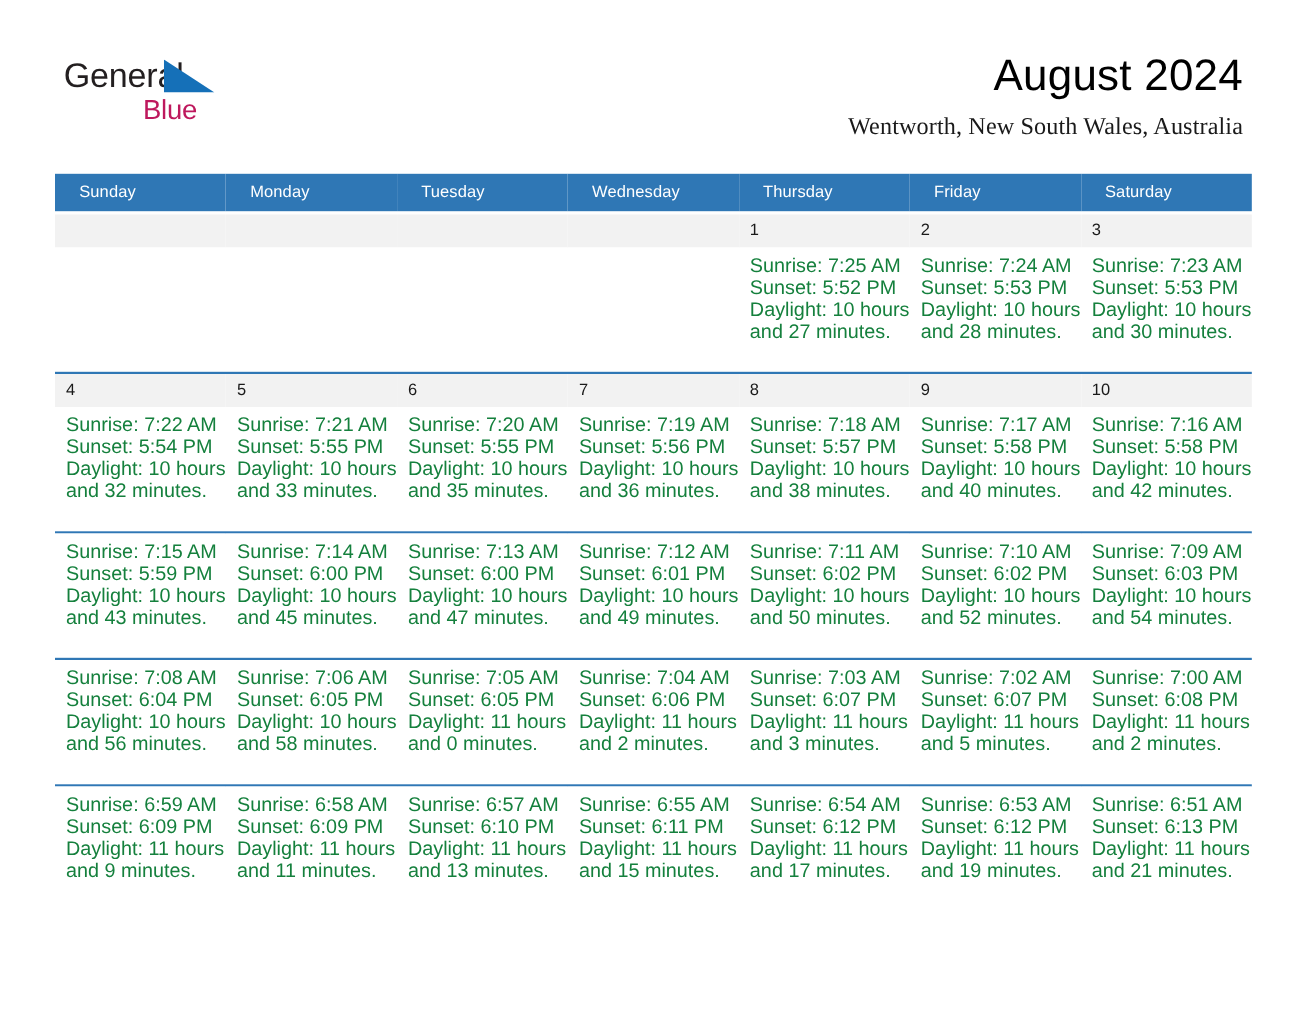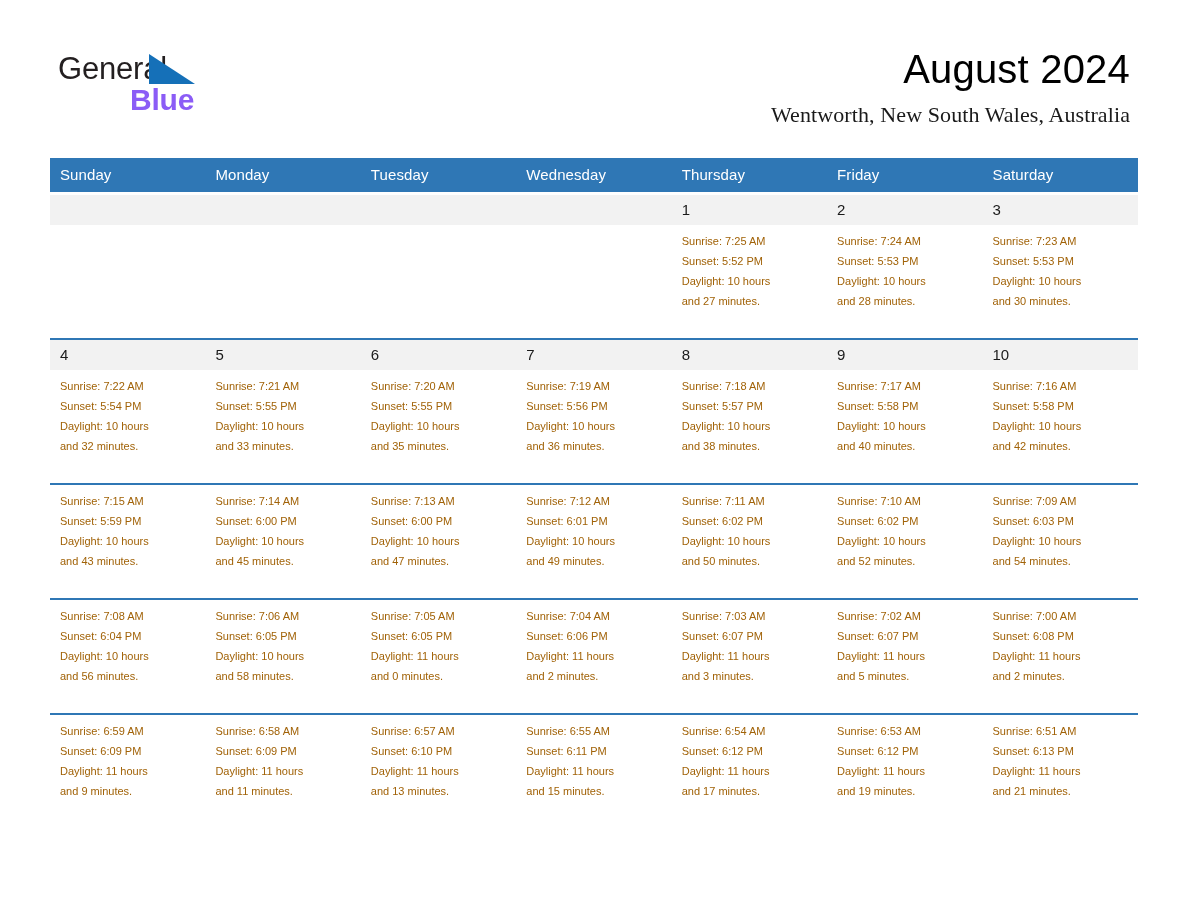--- a/index.html
+++ b/index.html
@@ -52,26 +52,26 @@
     left: 91px;
     top: 2px;
     width: 46px;
     height: 30px;
     display: block;
   }
   .logo-blue {
     position: absolute;
     left: 72px;
     top: 30px;
-    font-size: 30px;
+    font-size: 25px;
     line-height: 36px;
     letter-spacing: -0.2px;
-    color: #8b5cf6;
+    color: #be185d;
     font-family: "Liberation Sans", sans-serif;
-    font-weight: 700;
+    font-weight: 400;
   }
   .title-block {
     position: absolute;
     right: 58px;
     top: 44px;
     text-align: right;
     width: 760px;
   }
   .cal-title {
     font-size: 40px;
@@ -103,21 +103,21 @@
     width: 1088px;
   }
   table.cal col { width: 155.43px; }
 
   thead th {
     background: #2f77b5;
     color: #ffffff;
     font-size: 15px;
     font-weight: 400;
     text-align: left;
-    padding: 8px 0 9px 10px;
+    padding: 8px 0 9px 22px;
     height: 16px;
     letter-spacing: 0.1px;
   }
 
   tr.week-sep td {
     padding: 0;
     height: 3px;
     line-height: 0;
     font-size: 0;
   }
@@ -136,23 +136,23 @@
     height: 19px;
     vertical-align: top;
     line-height: 19px;
   }
 
   tr.body-row td {
     background: #ffffff;
     vertical-align: top;
     padding: 6px 10px 12px 10px;
     height: 94px;
-    font-size: 11px;
+    font-size: 18px;
     line-height: 20px;
-    color: #a16207;
+    color: #15803d;
   }
   tr.body-row td .ln { white-space: nowrap; }
   tr.body-row td.empty { height: 94px; }
 </style>
 </head>
 <body>
 
 <div class="page">
 
   <div class="header">

